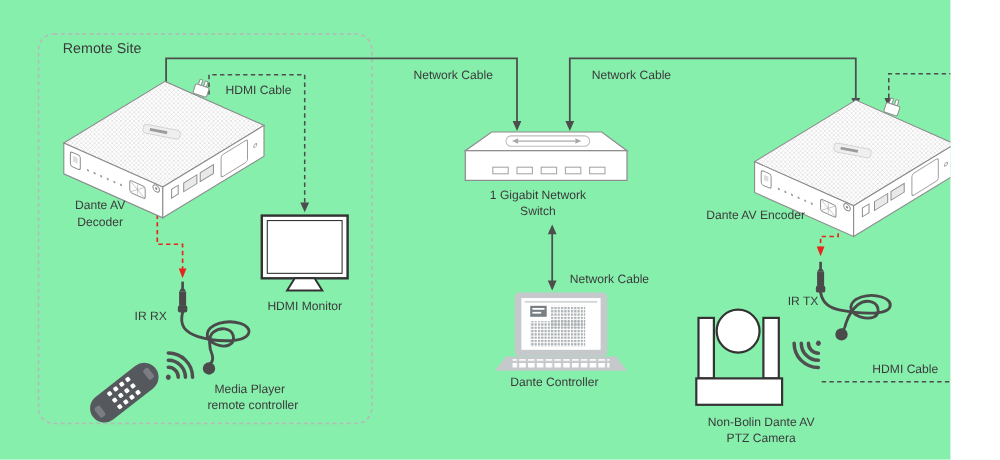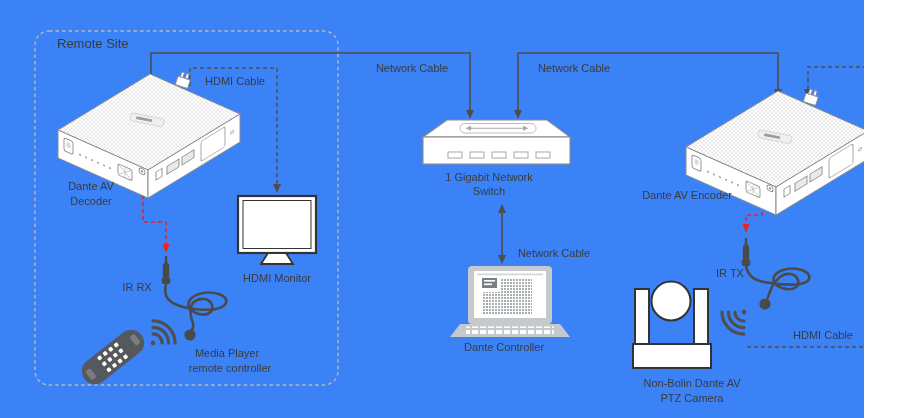--- a/index.html
+++ b/index.html
@@ -1,16 +1,16 @@
 <!DOCTYPE html>
 <html><head>
 <meta charset="utf-8">
 <style>
   html,body{margin:0;padding:0;background:#ffffff;}
-  #stage{width:864px;height:418px;position:relative;background:#3b82f6;overflow:hidden;}
+  #stage{width:864px;height:418px;position:relative;background:#86efac;overflow:hidden;}
   svg{display:block;}
   text{font-family:"Liberation Sans",sans-serif;fill:#3b3b3b;}
   .lbl{font-size:11px;}
   .site-lbl{font-size:13px;}
 </style>
 </head>
 <body>
 
 <div id="stage">
 <svg width="909" height="418" viewBox="0 0 909 418">

